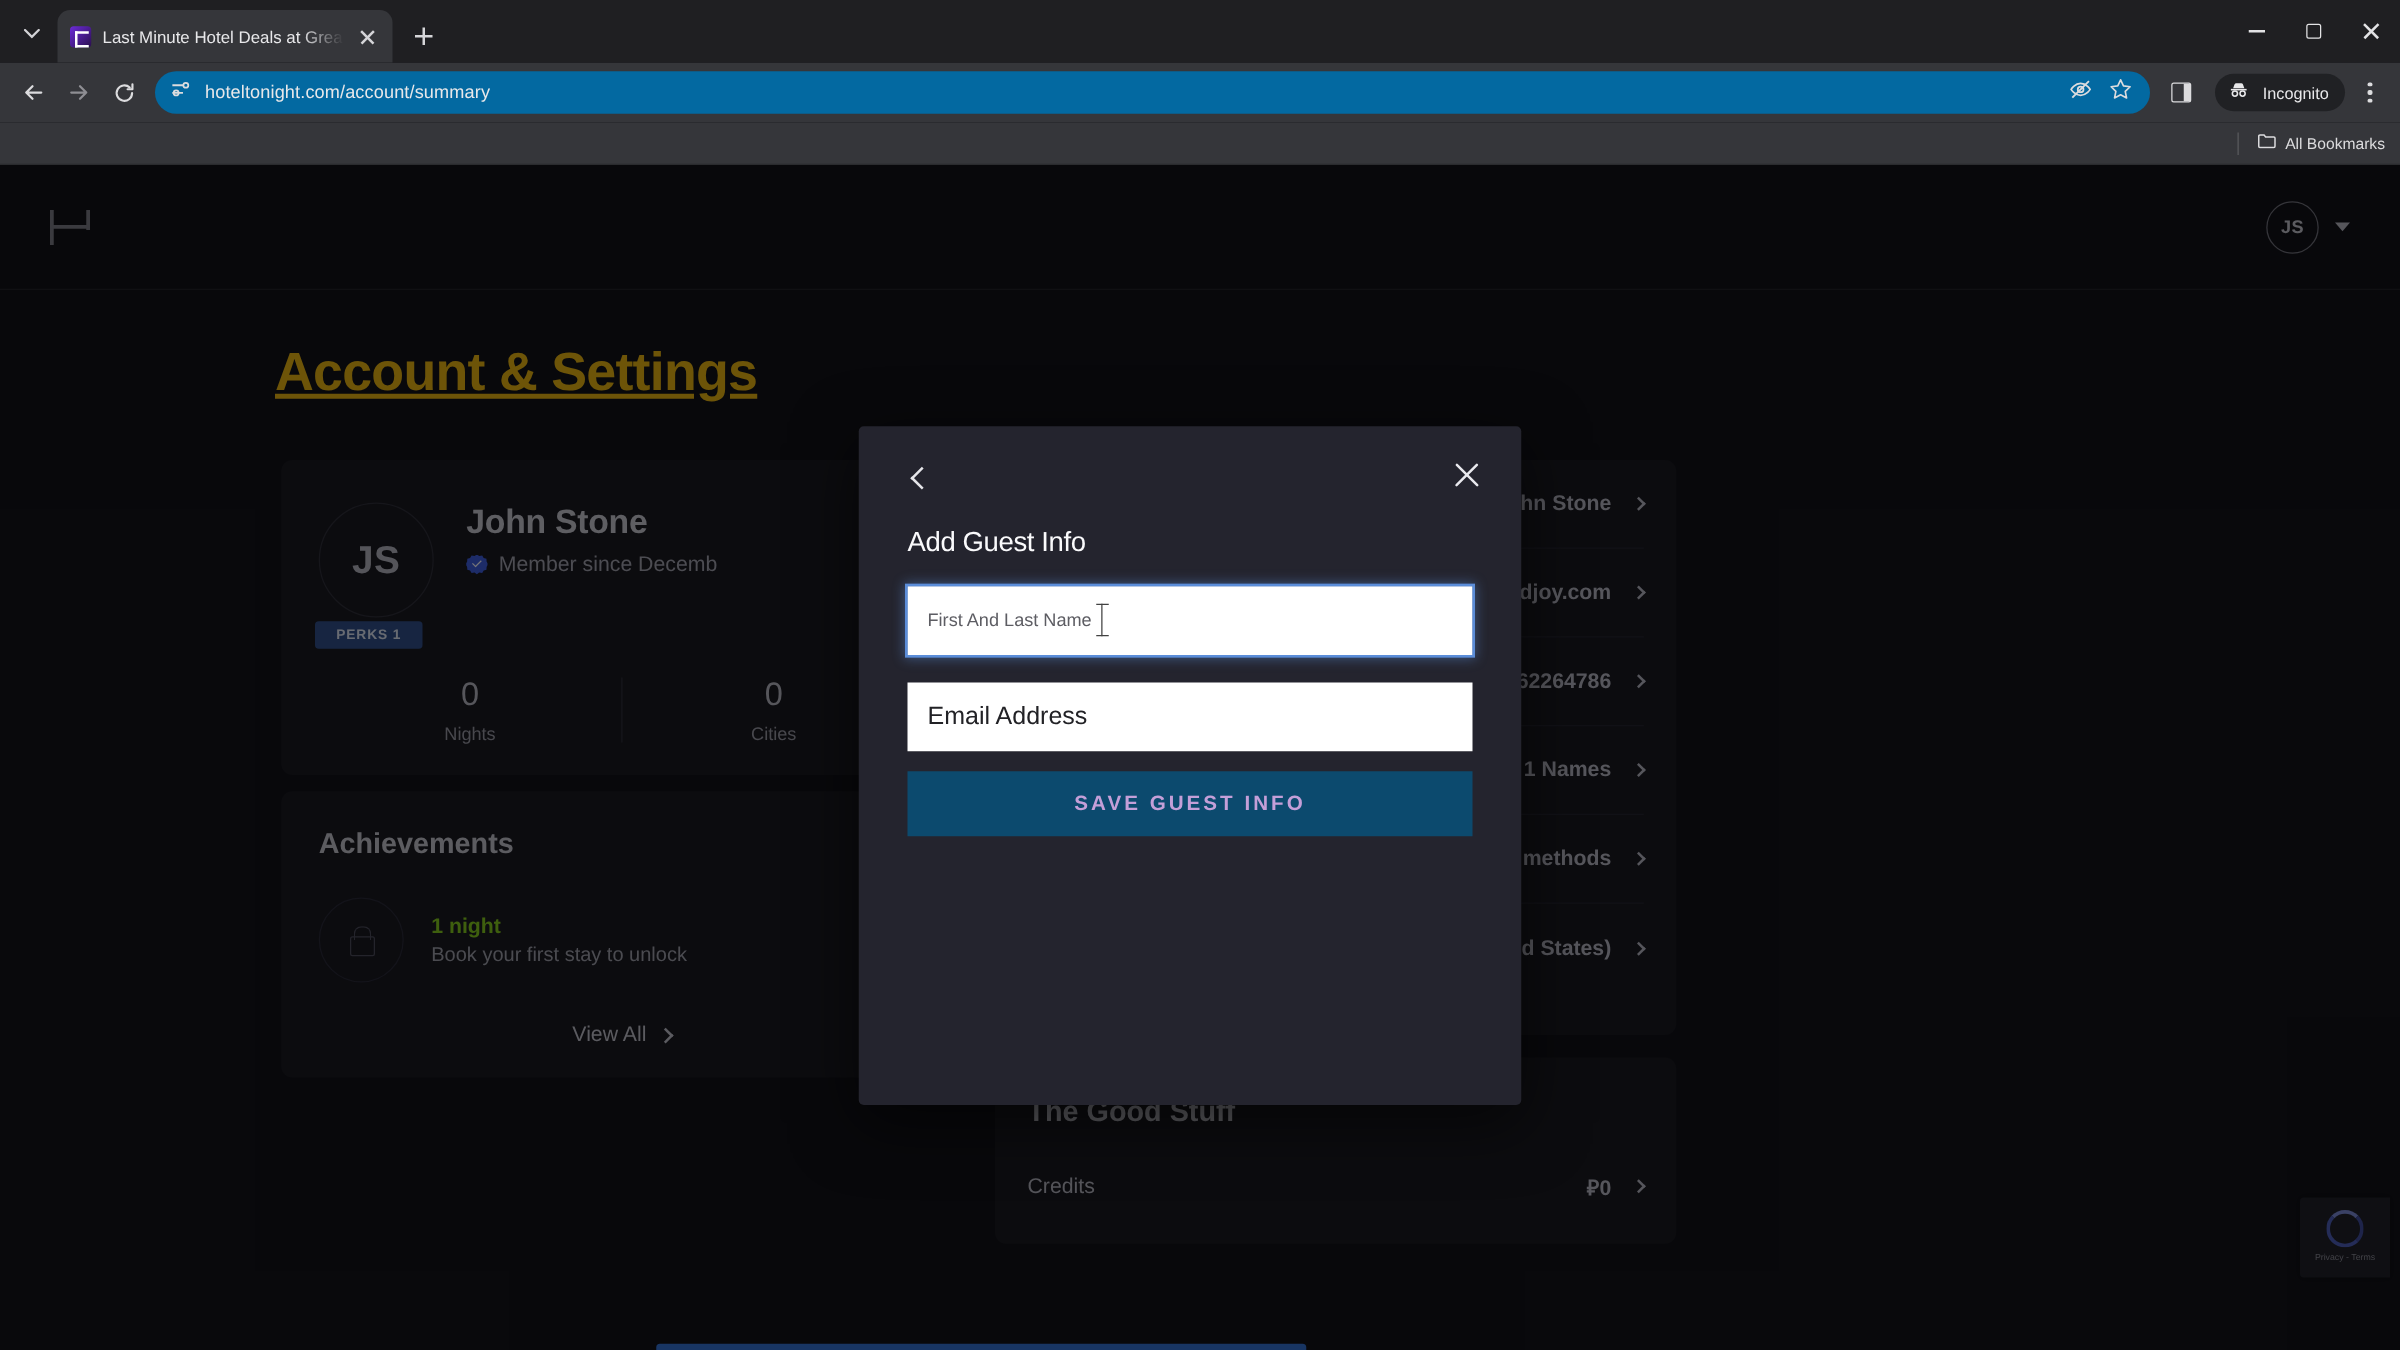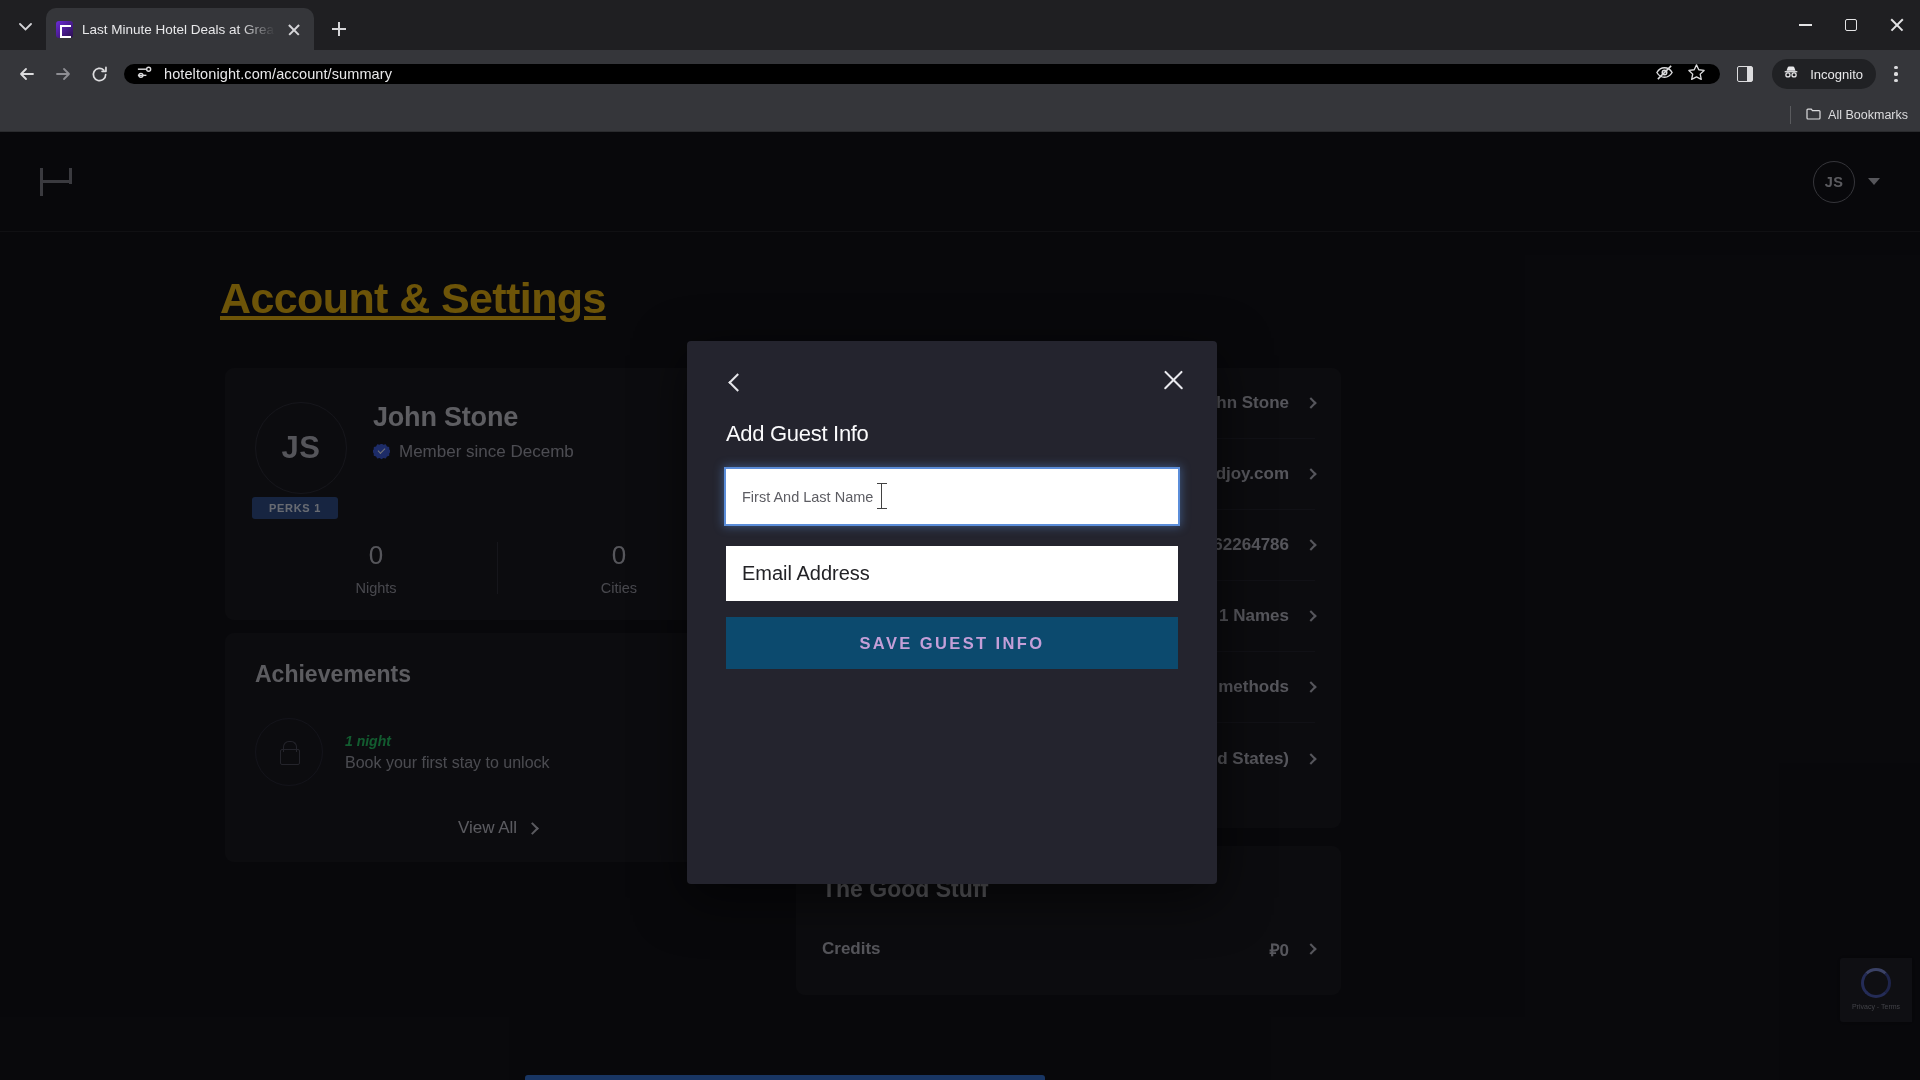--- a/index.html
+++ b/index.html
@@ -80,21 +80,21 @@
   .toolbar {
     height: 48px; background: #35363a;
     display: flex; align-items: center; padding: 0 10px; gap: 2px;
   }
   .tb-btn {
     width: 34px; height: 34px; border-radius: 17px;
     display: flex; align-items: center; justify-content: center;
     color: #dcdcde; flex: 0 0 34px;
   }
   .omnibox {
-    flex: 1; height: 20px; background: #000000; border-radius: 18px;
+    flex: 1; height: 34px; background: #0369a1; border-radius: 18px;
     display: flex; align-items: center; padding: 0 12px; gap: 11px;
     margin: 0 6px;
   }
   .omni-url { font-size: 14.5px; color: #e8e8ea; letter-spacing: .1px; }
   .omni-right { margin-left: auto; display: flex; align-items: center; gap: 13px; padding-right: 2px; }
   .sidepanel-icon { width: 16px; height: 16px; border: 1.6px solid #dcdcde; border-radius: 2px; position: relative; }
   .sidepanel-icon::after { content:""; position:absolute; right:0; top:0; bottom:0; width:5px; background:#dcdcde; }
   .incognito-pill {
     height: 30px; background: #202124; border-radius: 15px;
     display: flex; align-items: center; gap: 10px; padding: 0 13px 0 10px;
@@ -205,21 +205,21 @@
   .lock-glyph { width: 18px; height: 22px; position: relative; }
   .lock-glyph::before {
     content:""; position:absolute; left: 3px; top: 0;
     width: 12px; height: 10px; border: 1.8px solid #4a4a55;
     border-bottom: none; border-radius: 6px 6px 0 0;
   }
   .lock-glyph::after {
     content:""; position:absolute; left:0; top: 8px;
     width: 18px; height: 14px; border: 1.8px solid #4a4a55; border-radius: 2px;
   }
-  .ach-name { font-size: 14px; font-weight: 700; color: #22c55e; font-style: italic; }
+  .ach-name { font-size: 17px; font-weight: 700; color: #84cc16; }
   .ach-desc { font-size: 16px; color: #9fa0a7; margin-top: 5px; }
   .view-all-row { display: flex; justify-content: center; align-items: center; gap: 11px; margin-top: 32px; }
   .view-all { font-size: 17px; color: #c4c4ca; font-weight: 400; }
   .chev-r {
     width: 9px; height: 9px; border-right: 2.2px solid #c4c4ca; border-top: 2.2px solid #c4c4ca;
     transform: rotate(45deg);
   }
 
   
   .settings-card { padding: 0 26px; min-height: 460px; }
@@ -232,21 +232,21 @@
   .srow-chev {
     margin-left: 18px; width: 8px; height: 8px;
     border-right: 2.2px solid #b9b9c0; border-top: 2.2px solid #b9b9c0;
     transform: rotate(45deg);
   }
 
   
   .good-card { margin-top: 18px; padding: 30px 26px 10px 26px; }
   .good-title { font-size: 23px; font-weight: 700; color: #c6c6cb; }
   .good-row { height: 72px; display: flex; align-items: center; margin-top: 10px; }
-  .good-label { font-size: 17px; color: #b5b5bc; font-weight: bold; }
+  .good-label { font-size: 17px; color: #b5b5bc; }
   .blue-bar {
     position: absolute; left: 525px; bottom: 0; width: 520px; height: 5px;
     background: #2f6fd0; border-radius: 3px 3px 0 0;
   }
 
   
   .recaptcha {
     position: absolute; right: 8px; bottom: 58px;
     width: 72px; height: 64px; background: #1b1c20;
     border-radius: 3px 0 0 3px;

